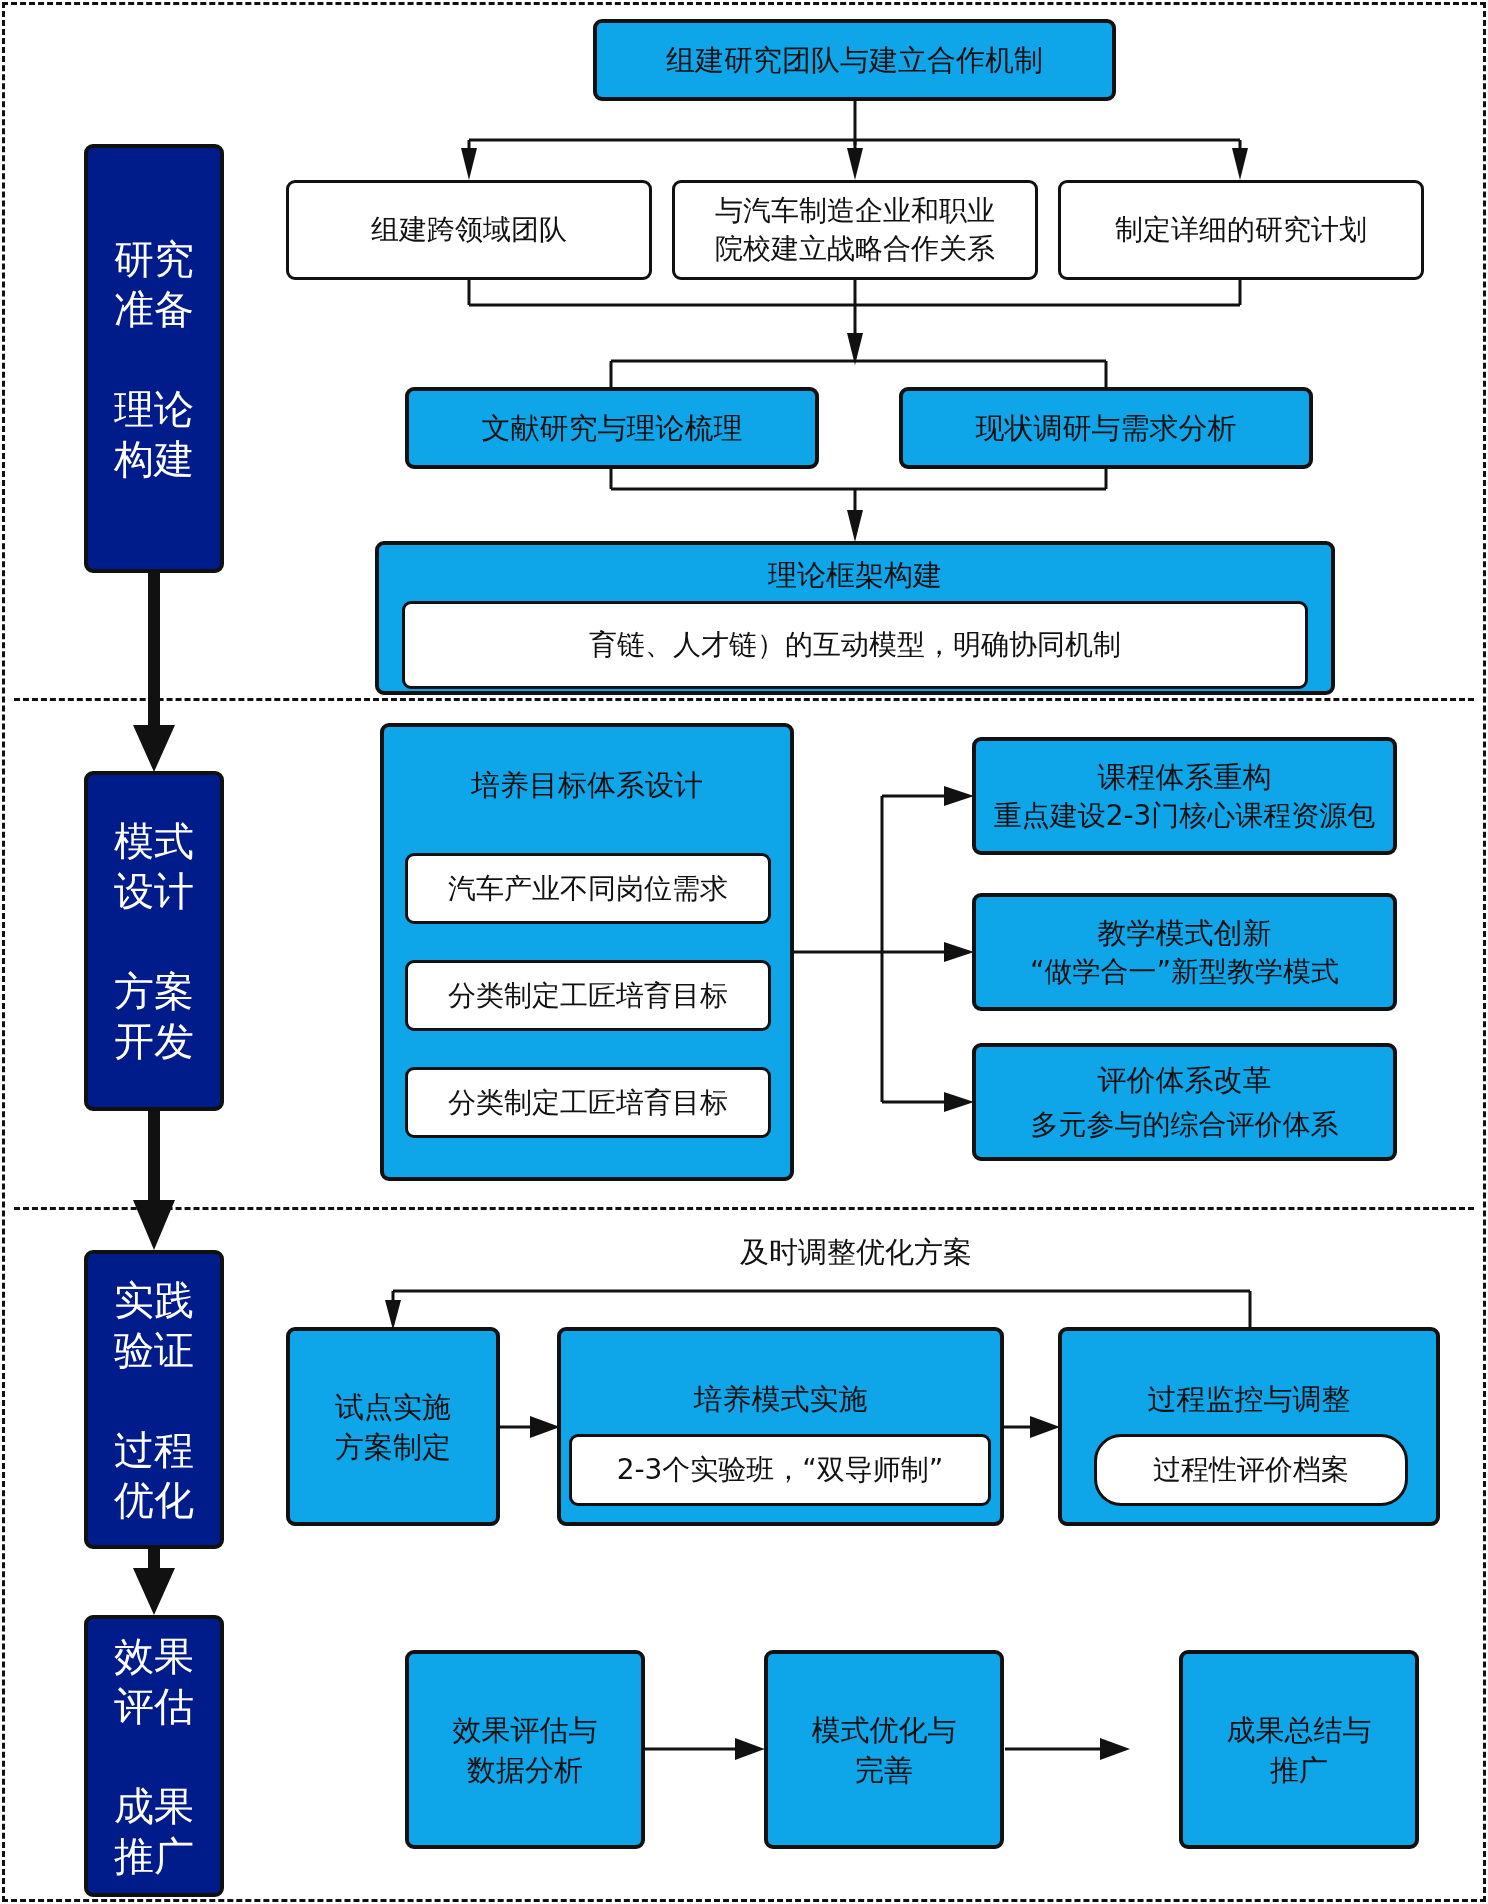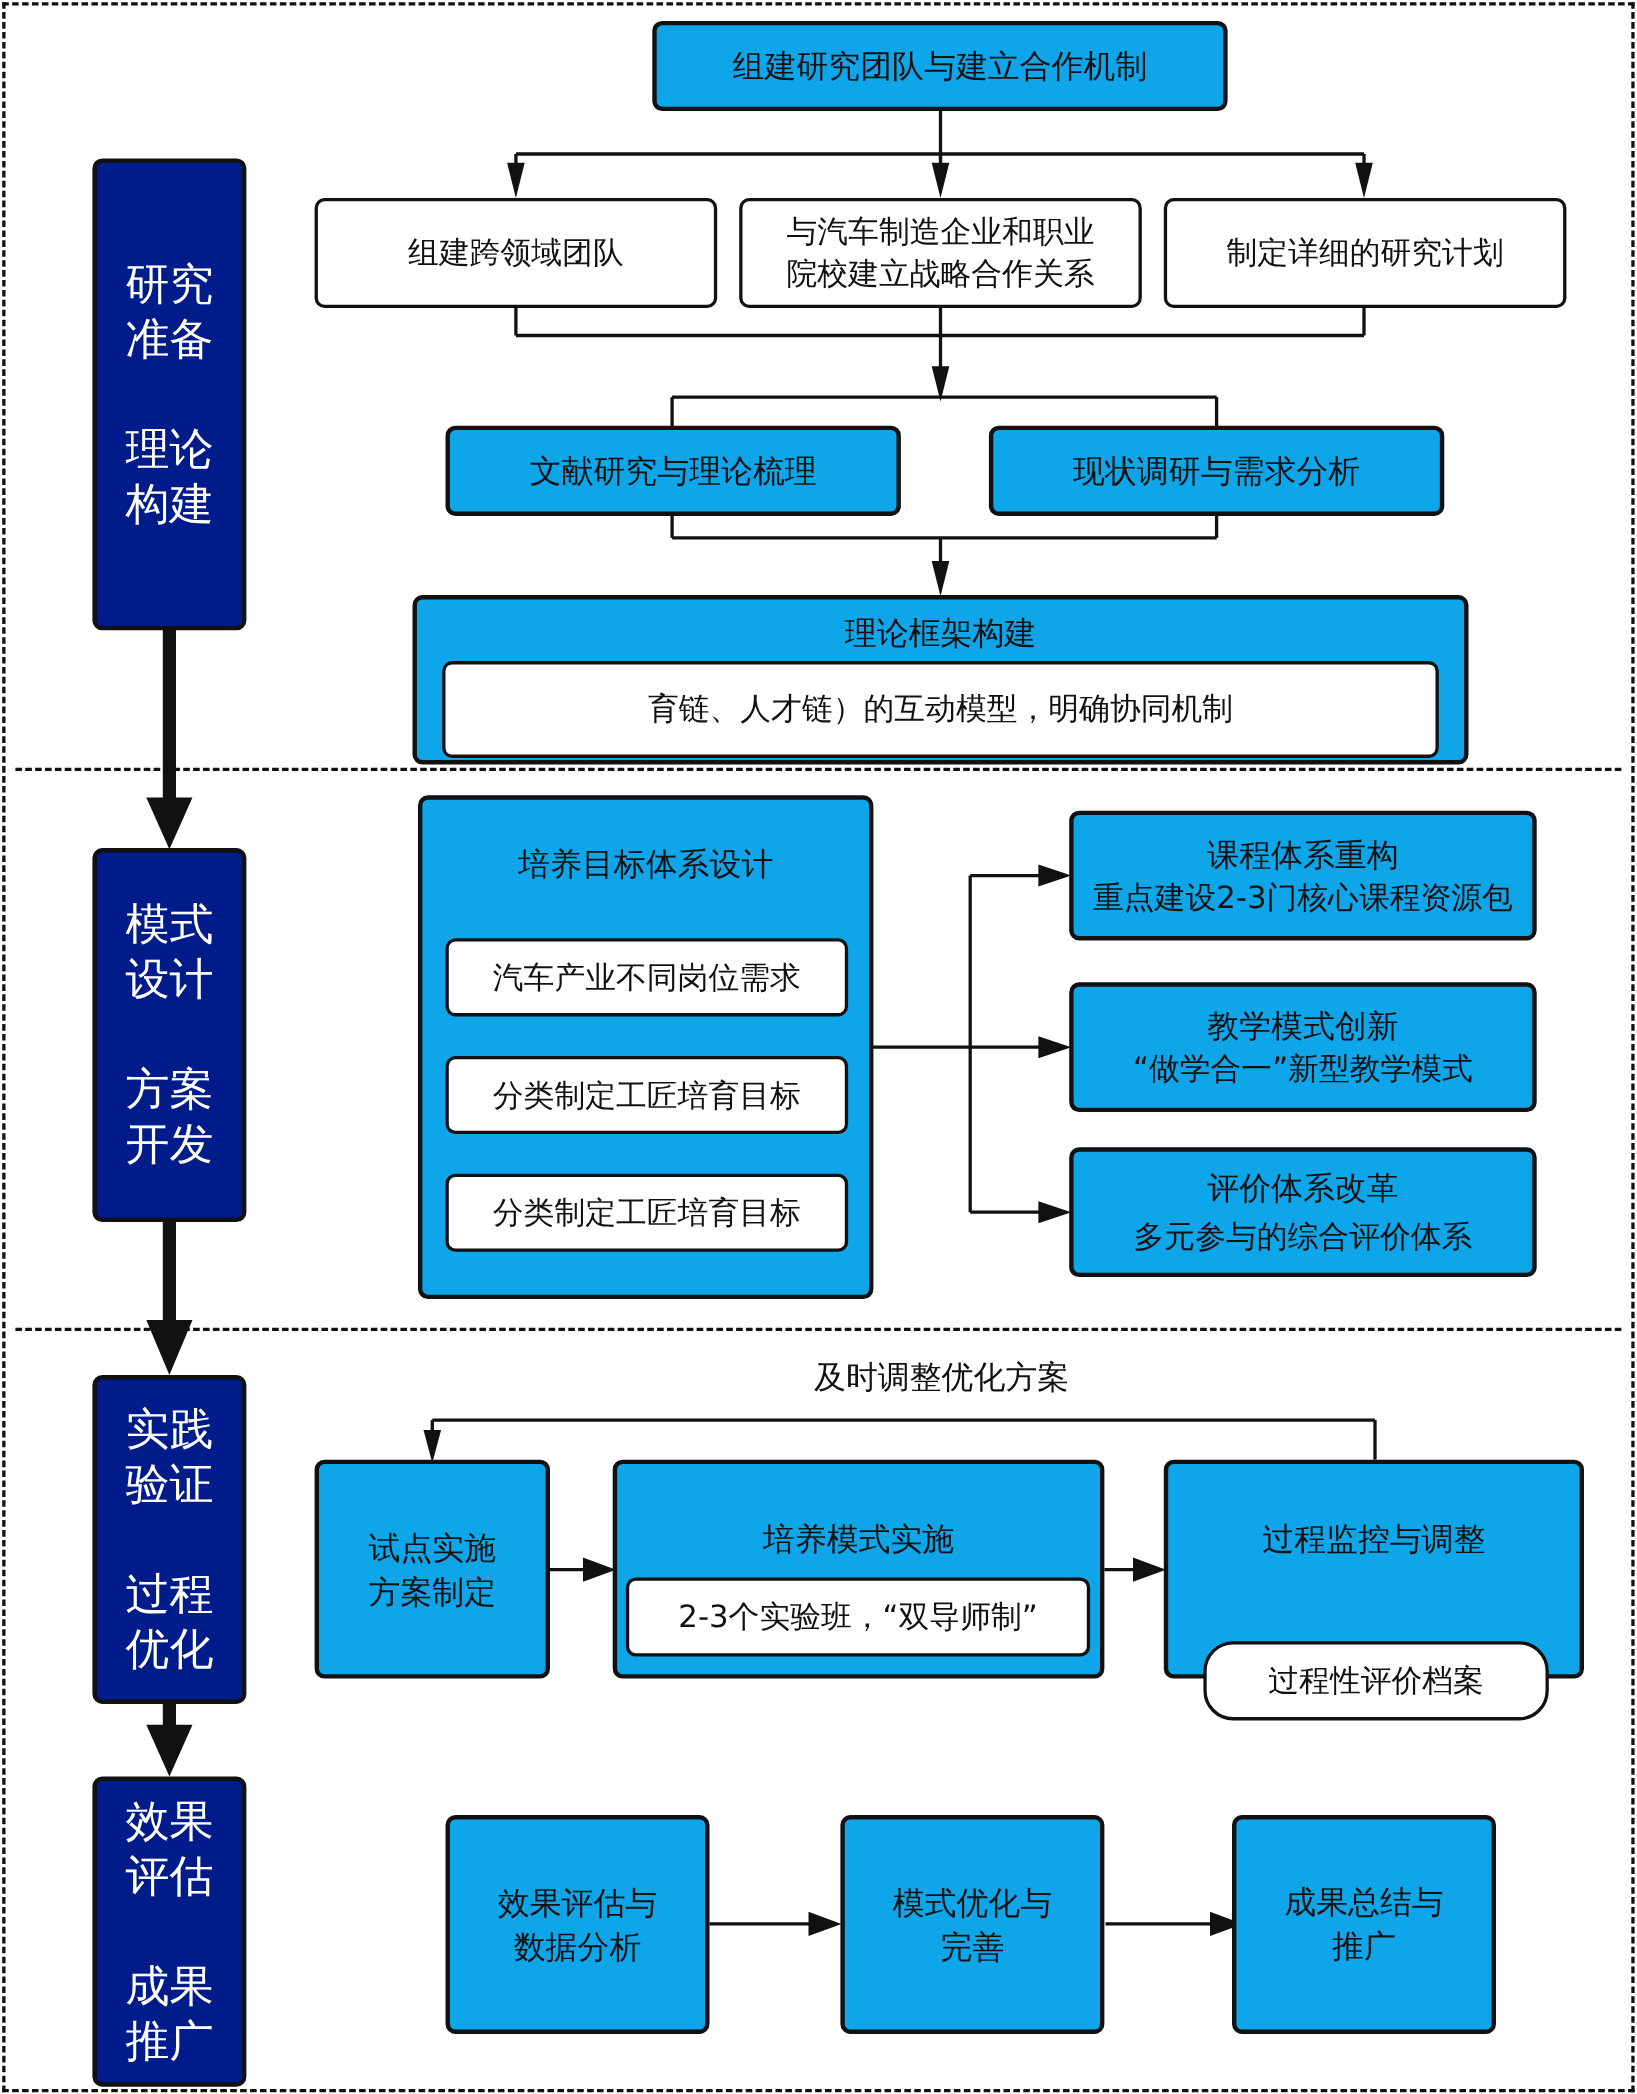--- a/index.html
+++ b/index.html
@@ -196,28 +196,28 @@
 </div>
 <div class="abs box blue col" style="left:557px; top:1327px; width:447px; height:199px; justify-content:flex-start;">
   <span class="t30" style="margin-top:48px;">培养模式实施</span>
 </div>
 <div class="abs box white t28" style="left:569px; top:1434px; width:422px; height:72px;">
   <span>2-3个实验班，“双导师制”</span>
 </div>
 <div class="abs box blue col" style="left:1058px; top:1327px; width:382px; height:199px; justify-content:flex-start;">
   <span class="t30" style="margin-top:48px;">过程监控与调整</span>
 </div>
-<div class="abs box white t28" style="left:1094px; top:1492px; width:314px; height:72px;border-radius:27px;">
+<div class="abs box white t28" style="left:1094px; top:1434px; width:314px; height:72px;border-radius:27px;">
   <span>过程性评价档案</span>
 </div>
 
 <div class="abs box blue col t30" style="left:405px; top:1650px; width:240px; height:199px;">
   <span>效果评估与</span>
   <span>数据分析</span>
 </div>
 <div class="abs box blue col t30" style="left:764px; top:1650px; width:240px; height:199px;">
   <span>模式优化与</span>
   <span>完善</span>
 </div>
-<div class="abs box blue col t30" style="left:1120px; top:1650px; width:240px; height:199px;font-family:Liberation Serif, serif;">
+<div class="abs box blue col t30" style="left:1179px; top:1650px; width:240px; height:199px;">
   <span>成果总结与</span>
   <span>推广</span>
 </div>
 
 </body></html>

